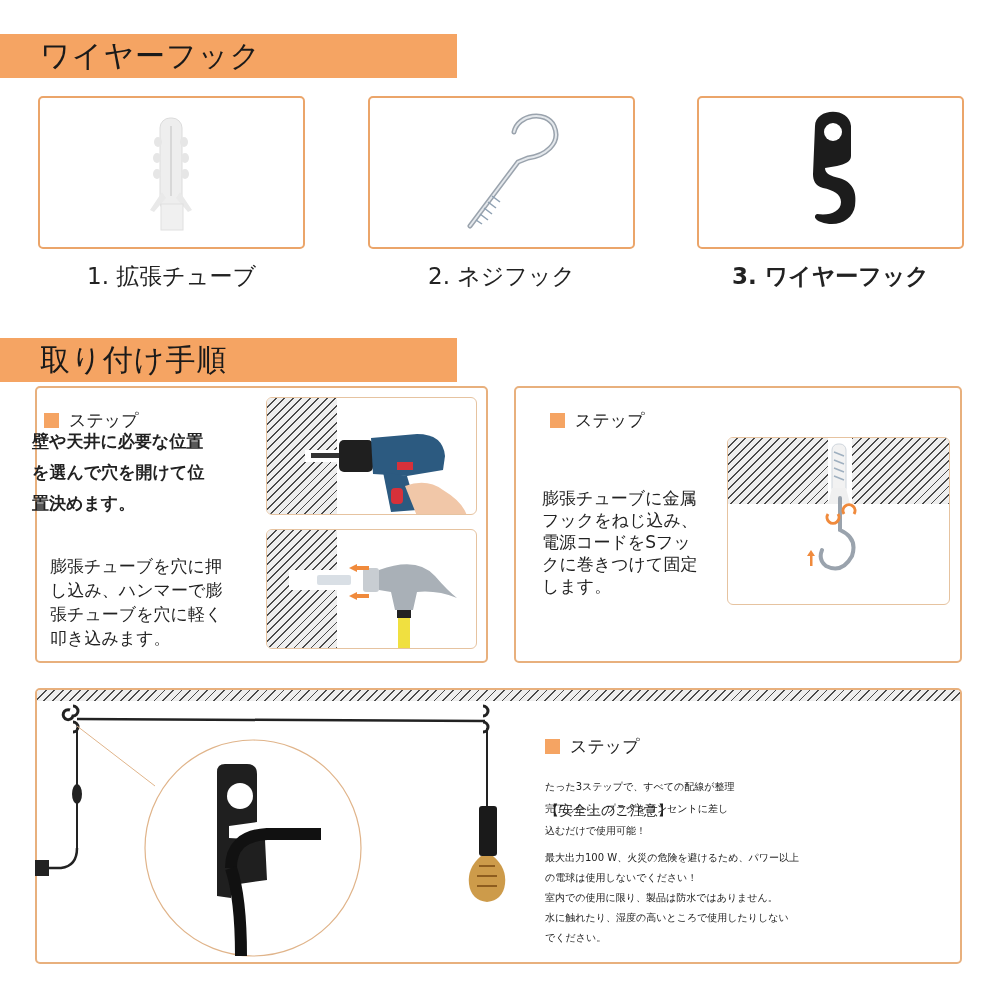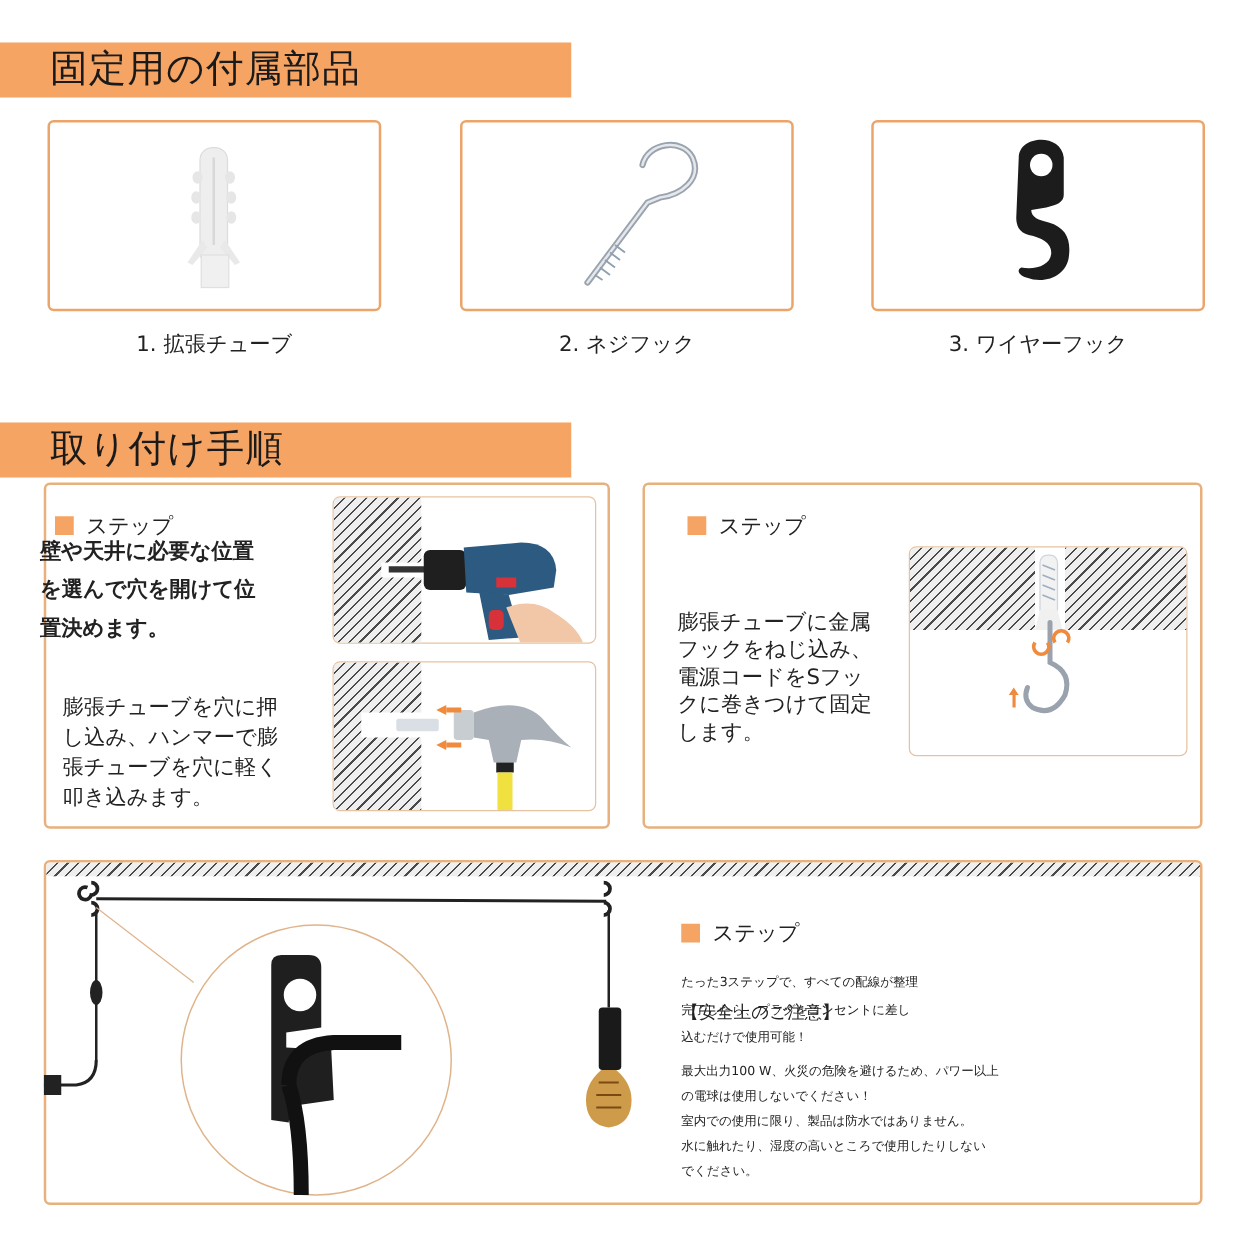--- a/index.html
+++ b/index.html
@@ -14,21 +14,21 @@
     position: absolute; left: 40px; top: 4px;
     font-size: 30px; line-height: 36px; color: #1a1a1a; letter-spacing: 1px;
   }
 
   .part-card {
     position: absolute; top: 96px; width: 267px; height: 153px;
     border: 2px solid #eba56a; border-radius: 5px; background: #fff;
   }
   .part-label {
     position: absolute; top: 262px; width: 267px; text-align: center;
-    font-size: 17px; line-height: 28px; color: #222;
+    font-size: 23px; line-height: 28px; color: #222;
   }
 
   .step-box {
     position: absolute; border: 2px solid #e8b07d; border-radius: 5px; background: #fff;
   }
   .step-head { position: absolute; display: flex; align-items: center; font-size: 17px; color: #222; margin-top: 16px; }
   .step-head .sq { width: 15px; height: 15px; background: #f5a463; margin-right: 10px; display: inline-block; }
 
   .step-text { position: absolute; font-size: 17px; color: #222; white-space: pre-line; }
 
@@ -38,21 +38,21 @@
   .hatch {
     position: absolute;
     background-color: #efefef;
     background-image: repeating-linear-gradient(135deg, #4a4a4a 0 1.2px, transparent 1.2px 6px);
   }
 </style>
 </head>
 <body>
 
 <div class="section-banner" style="top:34px;">
-  <span>固定用の付属部品</span>
+  <span>ワイヤーフック</span>
 </div>
 
 <div class="part-card" style="left:38px;">
   <svg width="267" height="153" viewBox="0 0 267 153" style="position:absolute;left:-2px;top:-2px;">
     <rect x="122" y="22" width="22" height="94" rx="10" fill="#eeeeee" stroke="#dcdcdc"></rect>
     <g fill="#e6e6e6">
       <ellipse cx="120" cy="46" rx="4" ry="5"></ellipse>
         <ellipse cx="146" cy="46" rx="4" ry="5"></ellipse>
       <ellipse cx="119" cy="62" rx="4" ry="5"></ellipse>
         <ellipse cx="147" cy="62" rx="4" ry="5"></ellipse>
@@ -81,21 +81,21 @@
   </svg>
 </div>
 <div class="part-label" style="left:368px;">2. ネジフック</div>
 
 <div class="part-card" style="left:697px;">
   <svg width="267" height="153" viewBox="0 0 267 153" style="position:absolute;left:-2px;top:-2px;">
     <path d="M118 30 C118 12 152 10 154 30 L154 60 C154 66 148 68 140 70 L128 72 C128 78 134 80 142 82 C156 86 160 96 158 110 C156 124 140 132 124 126 C118 124 116 120 120 118 C132 120 144 116 144 106 C144 98 136 94 126 92 C118 90 116 84 116 78 Z" fill="#1c1c1c"></path>
     <circle cx="136" cy="36" r="9" fill="#fff"></circle>
   </svg>
 </div>
-<div class="part-label" style="left:697px;">3. ワイヤーフック</div>
+<div class="part-label" style="left:697px;font-weight:bold;">3. ワイヤーフック</div>
 
 <div class="section-banner" style="top:338px;">
   <span>取り付け手順</span>
 </div>
 
 <div class="step-box" style="left:35px; top:386px; width:453px; height:277px;"></div>
 <div class="step-head" style="left:44px; top:393px;">
   <span class="sq"></span>
   <span>ステップ</span>
 </div>

